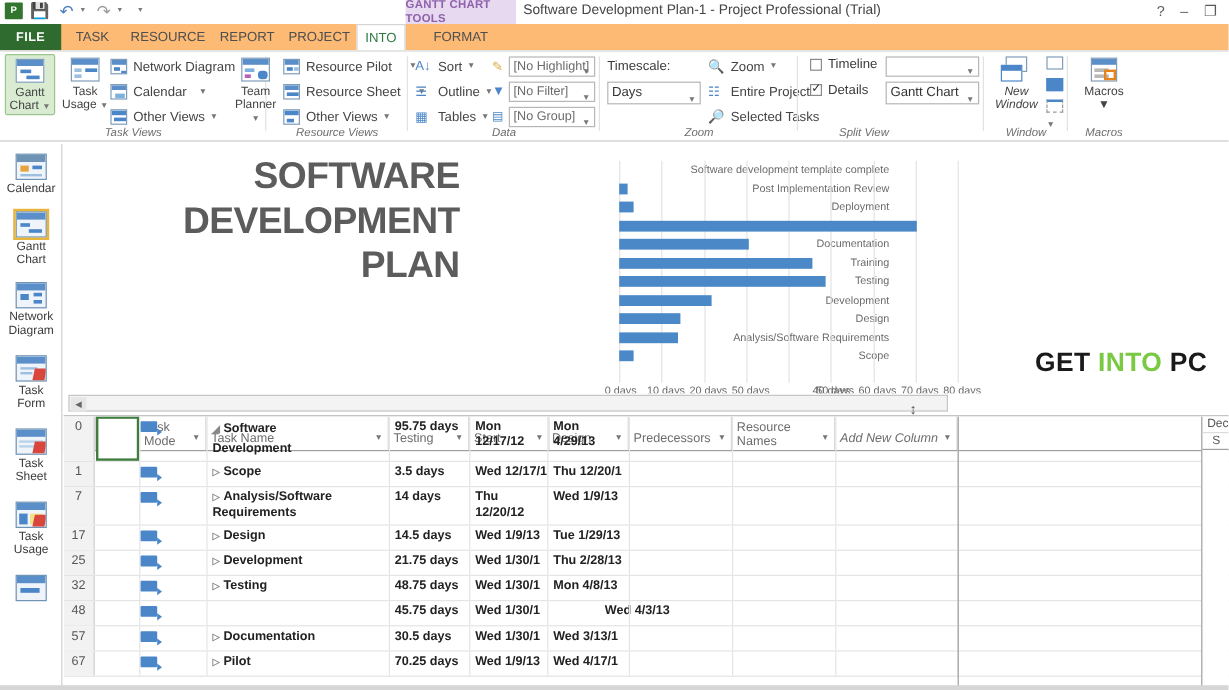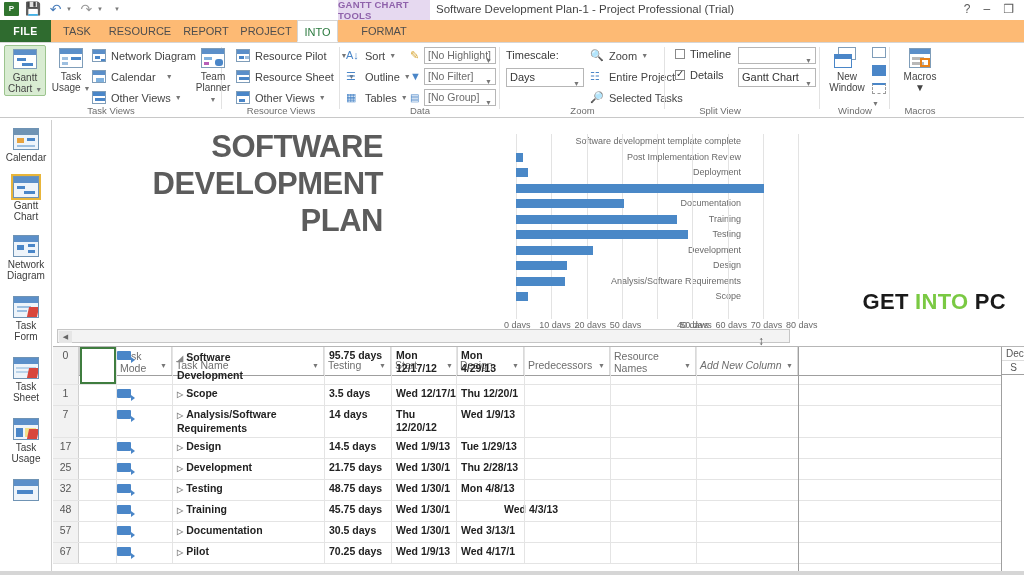--- a/index.html
+++ b/index.html
@@ -38,21 +38,21 @@
   .tabsrow { position:relative; height:22px; background:#fdba74; }
   .tab { position:absolute; top:0; height:22px; line-height:22px; font-size:11px; color:#4e4e4e;
          text-align:center; white-space:nowrap; }
   .tab.file { left:0; width:51px; background:#2f6b2f; color:#fff; font-weight:bold; font-size:10.5px; letter-spacing:.4px; }
   .tab.sel { color:#2b7a3f; background:#fff; border:1px solid #d4d4d4; border-bottom-color:#fff; }
 
   
   .ribbon { position:relative; height:76px; background:#fff; border-top:1px solid #d6d6d6; border-bottom:1px solid #c8c8c8; }
   .grp { position:absolute; top:0; height:75px; }
   .grp-sep { position:absolute; top:4px; width:1px; height:62px; background:#e2e2e2; }
-  .grp-lbl { position:absolute; bottom:2px; width:100%; text-align:center; font-size:9.5px; color:#6e6e6e; }
+  .grp-lbl { position:absolute; bottom:2px; width:100%; text-align:center; font-size:9.5px; color:#6e6e6e;font-style:italic; }
   .bigbtn { position:absolute; top:2px; width:42px; text-align:center; cursor:default; }
   .bigbtn .ic { height:26px; display:flex; align-items:center; justify-content:center; }
   .bigbtn .tx { font-size:10px; line-height:11px; color:#444; }
   .bigbtn.active { background:#d9ecd2; border:1px solid #9cc48e; border-radius:2px; }
   .smbtn { position:absolute; height:17px; display:flex; align-items:center; gap:4px; font-size:11px; color:#444; white-space:nowrap; }
   .smico { width:15px; height:14px; flex:0 0 15px; position:relative; }
   .car { font-size:7px; color:#777; }
 
   .grid-ic { width:24px; height:20px; border:1px solid #7f9db9; background:#fff; position:relative; overflow:hidden; }
   .grid-ic .hdr { position:absolute; left:0; top:0; right:0; height:5px; background:#5b8fc9; }
@@ -368,21 +368,21 @@
         <span>Details</span>
       </div>
       <div class="combo" style="left:73px;top:25px;width:78px;height:19px;line-height:17px;font-size:11px;color:#333;">
         <span class="cv">Gantt Chart</span><span class="cc" style="top:6px;">▼</span>
       </div>
       <div class="grp-lbl" style="left:-45px;width:200px;">Split View</div>
       <div class="grp-sep" style="left:154px;"></div>
     </div>
 
     <div class="grp" style="left:820px;width:70px;">
-      <div class="bigbtn" style="left:4px;width:46px;">
+      <div class="bigbtn" style="left:4px;width:46px;font-style:italic;">
         <div class="ic">
           <div style="position:relative;width:26px;height:22px;">
             <div style="position:absolute;left:4px;top:0;width:18px;height:13px;border:1px solid #7f9db9;background:#fff;"></div>
             <div style="position:absolute;left:0px;top:7px;width:18px;height:14px;border:1px solid #4a86c8;background:#fff;">
                 <div style="height:4px;background:#4a86c8;"></div>
               </div>
           </div>
         </div>
         <div class="tx">New</div>
         <div class="tx">Window</div>
@@ -757,21 +757,20 @@
           <div class="tgrid" style="left: 338px;"></div>
           <div class="tgrid" style="left: 403px;"></div>
           <div class="tgrid" style="left: 471px;"></div>
           <div class="tgrid" style="left: 557px;"></div>
           <div class="tgrid" style="left: 643px;"></div>
           <div class="tgrid" style="left: 745px;"></div>
         </div>
         <div class="trow" style="top: 154px; height: 21px;">
           <div class="cidx">48</div>
           <div class="cmode"></div>
-          <div class="cell bold " style="left: 119px; width: 152px;"><span class="expander">▷</span><span>Training</span></div>
           <div class="cell bold" style="left: 271px; width: 67px;">45.75 days</div>
           <div class="cell bold" style="left: 338px; width: 65px;">Wed 1/30/1</div>
           <div class="cell bold" style="left: 403px; width: 68px; margin-left: 43px;">Wed 4/3/13</div>
           <div class="cell " style="left: 471px; width: 86px;"></div>
           <div class="cell " style="left: 557px; width: 86px;"></div>
           <div class="tgrid" style="left: 63px;"></div>
           <div class="tgrid" style="left: 119px;"></div>
           <div class="tgrid" style="left: 271px;"></div>
           <div class="tgrid" style="left: 338px;"></div>
           <div class="tgrid" style="left: 403px;"></div>

